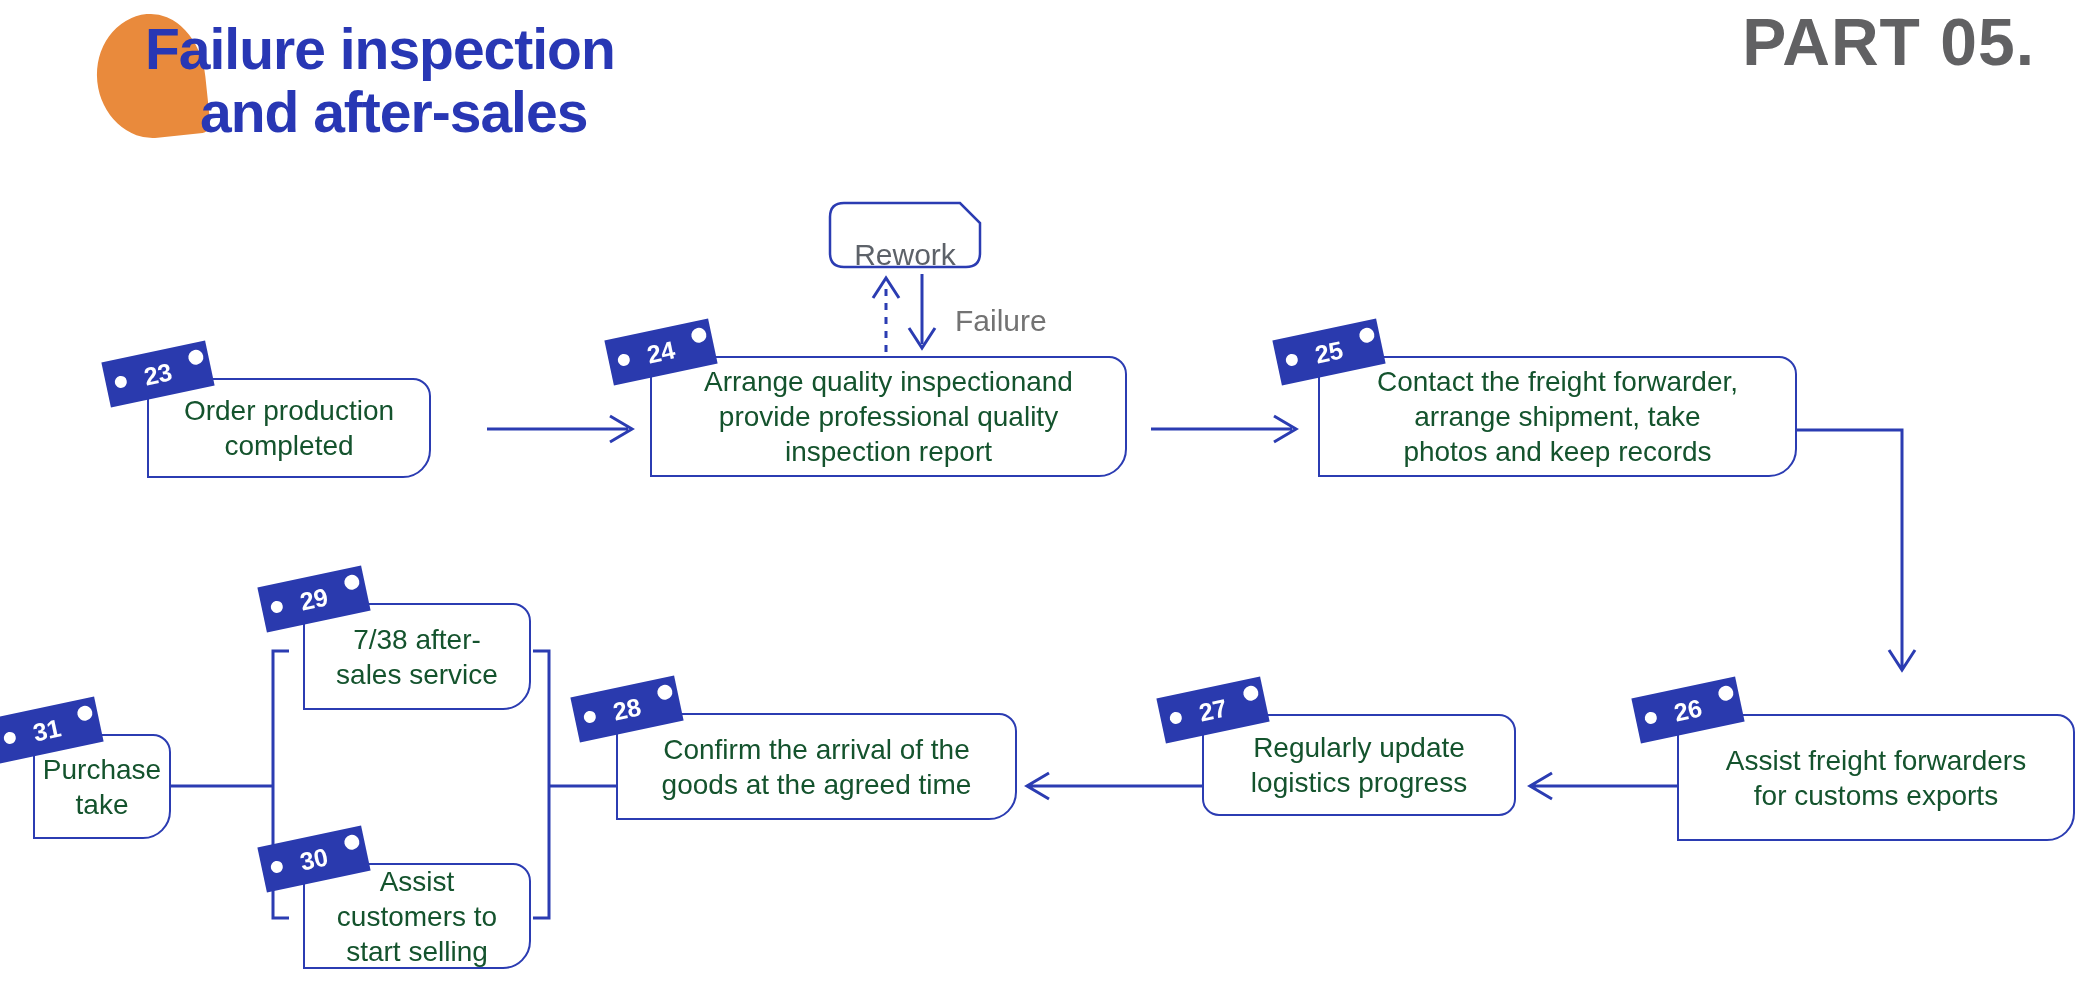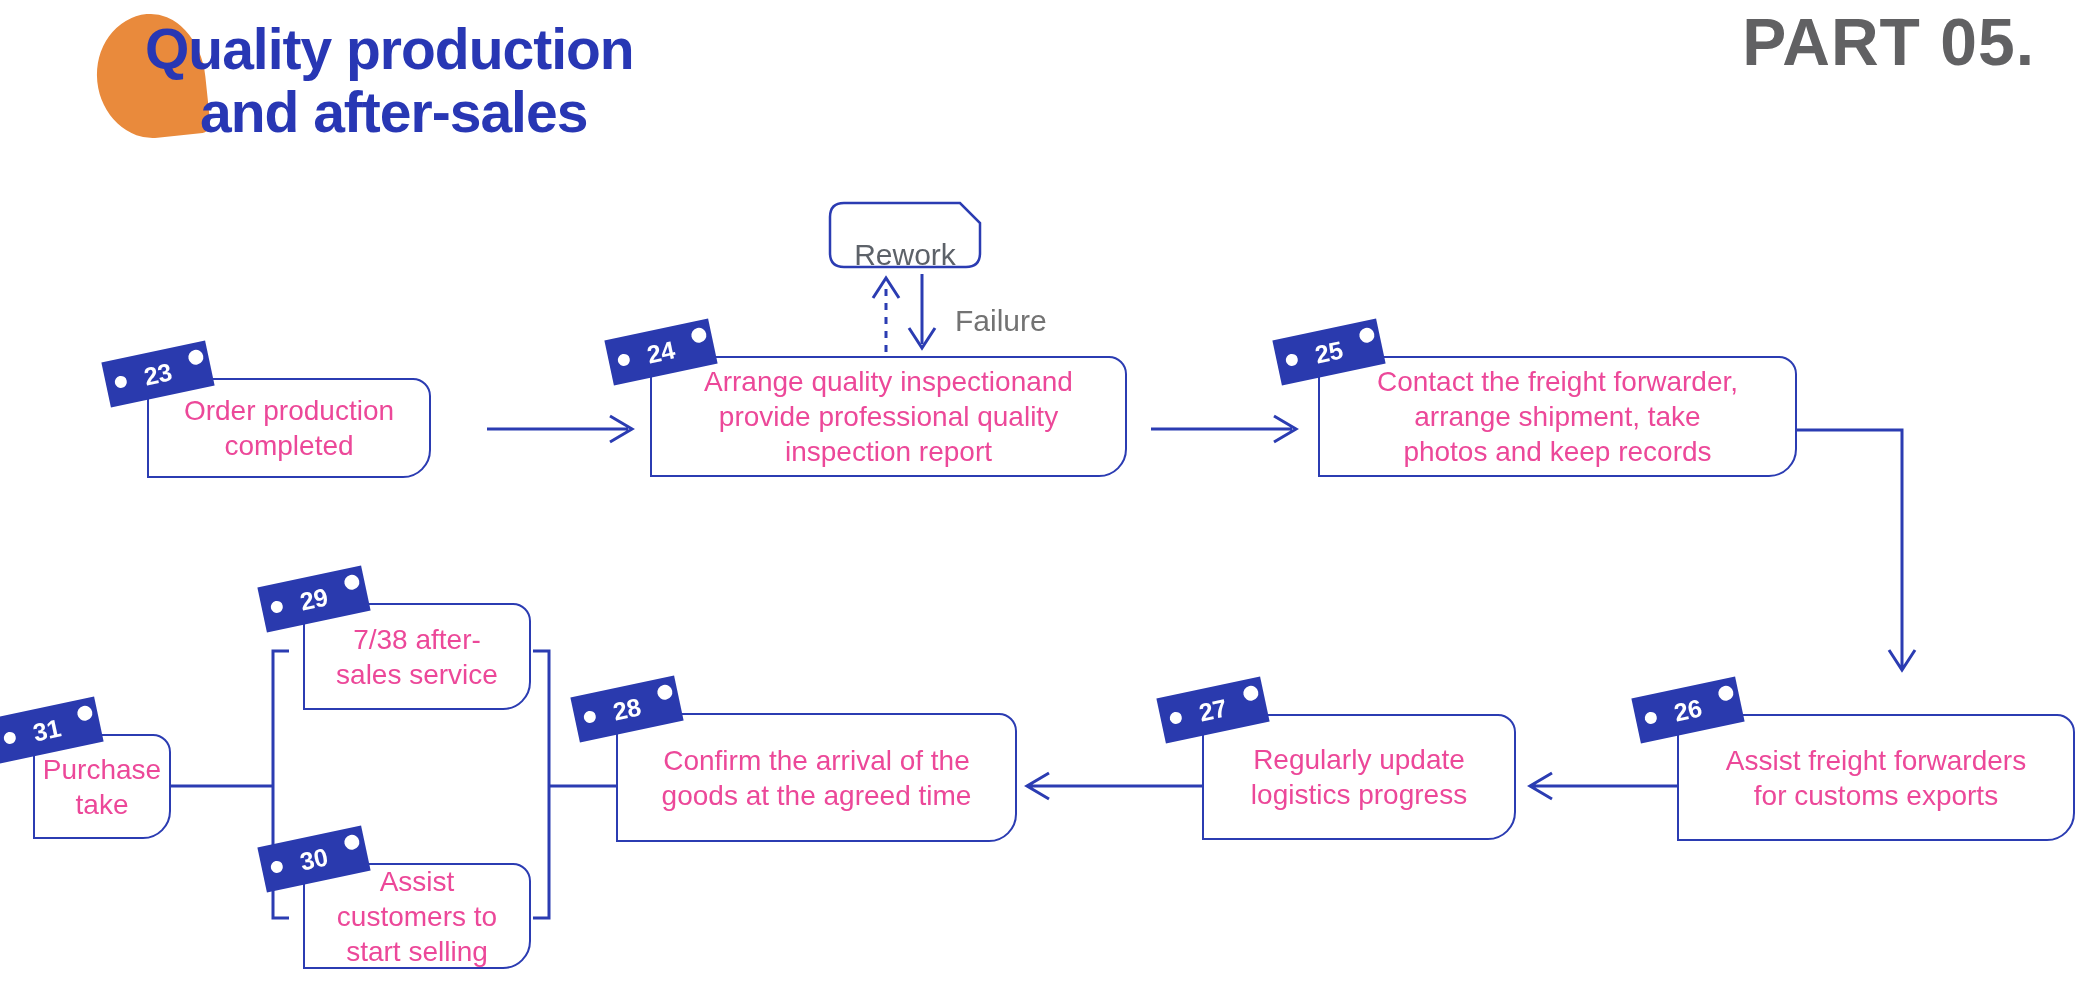--- a/index.html
+++ b/index.html
@@ -17,28 +17,28 @@
 
   
   #wires{position:absolute;left:0;top:0;width:2092px;height:986px;pointer-events:none;}
   #wires path, #wires polyline, #wires line{stroke:#2B3CB2;stroke-width:3;fill:none;}
   #wires .boxpath{fill:#ffffff;stroke-width:2.5;}
 
   
   .step{position:absolute;border:2.5px solid #2B3CB2;border-radius:18px 18px 28px 0;
         background:#ffffff;display:flex;align-items:center;justify-content:center;
         box-sizing:border-box;padding:4px 10px;}
-  .step-text{color:#ec4899;font-size:28px;line-height:35px;text-align:center;white-space:pre-line;}
+  .step-text{color:#14532d;font-size:28px;line-height:35px;text-align:center;white-space:pre-line;}
 
   #step-23{left:147px;top:378px;width:284px;height:100px;}
   #step-24{left:650px;top:356px;width:477px;height:121px;}
   #step-25{left:1318px;top:356px;width:479px;height:121px;}
   #step-26{left:1677px;top:714px;width:398px;height:127px;}
-  #step-27{left:1202px;top:714px;width:314px;height:126px;}
-  #step-28{left:616px;top:713px;width:401px;height:129px;}
+  #step-27{left:1202px;top:714px;width:314px;height:102px;border-radius:17px;}
+  #step-28{left:616px;top:713px;width:401px;height:107px;}
   #step-29{left:303px;top:603px;width:228px;height:107px;}
   #step-30{left:303px;top:863px;width:228px;height:106px;}
   #step-31{left:33px;top:734px;width:138px;height:105px;}
 
   
   .badge{position:absolute;width:106px;height:46px;background:#2A3AAE;transform:rotate(-12deg);
          display:flex;align-items:center;justify-content:center;z-index:5;}
   .badge .num{color:#ffffff;font-weight:bold;font-size:25px;}
   .badge .dot{position:absolute;background:#ffffff;border-radius:50%;}
   .badge .dot-l{width:12px;height:12px;left:9px;top:17px;}
@@ -58,21 +58,21 @@
                 display:flex;align-items:center;justify-content:center;
                 color:#5D6269;font-size:30px;margin-top:20px;}
   .failure-label{position:absolute;left:955px;top:304px;color:#737373;font-size:30px;}
 </style>
 </head>
 <body>
 
 <div id="canvas">
 
   <div class="blob"></div>
-  <div class="title"><span>Quality production</span><span class="line2">and after-sales</span></div>
+  <div class="title"><span>Failure inspection</span><span class="line2">and after-sales</span></div>
   <div class="part">PART 05.</div>
 
   <svg id="wires" viewBox="0 0 2092 986">
 
     <path class="boxpath" d="M844 203 H960 L980 223 V253 Q980 267 966 267 H844 Q830 267 830 253 V217 Q830 203 844 203 Z"></path>
 
     <path stroke-dasharray="7 7" d="M886 352 V282"></path>
     <path d="M873 298 L886 278 L899 298"></path>
 
     <path d="M922 274 V344"></path>

